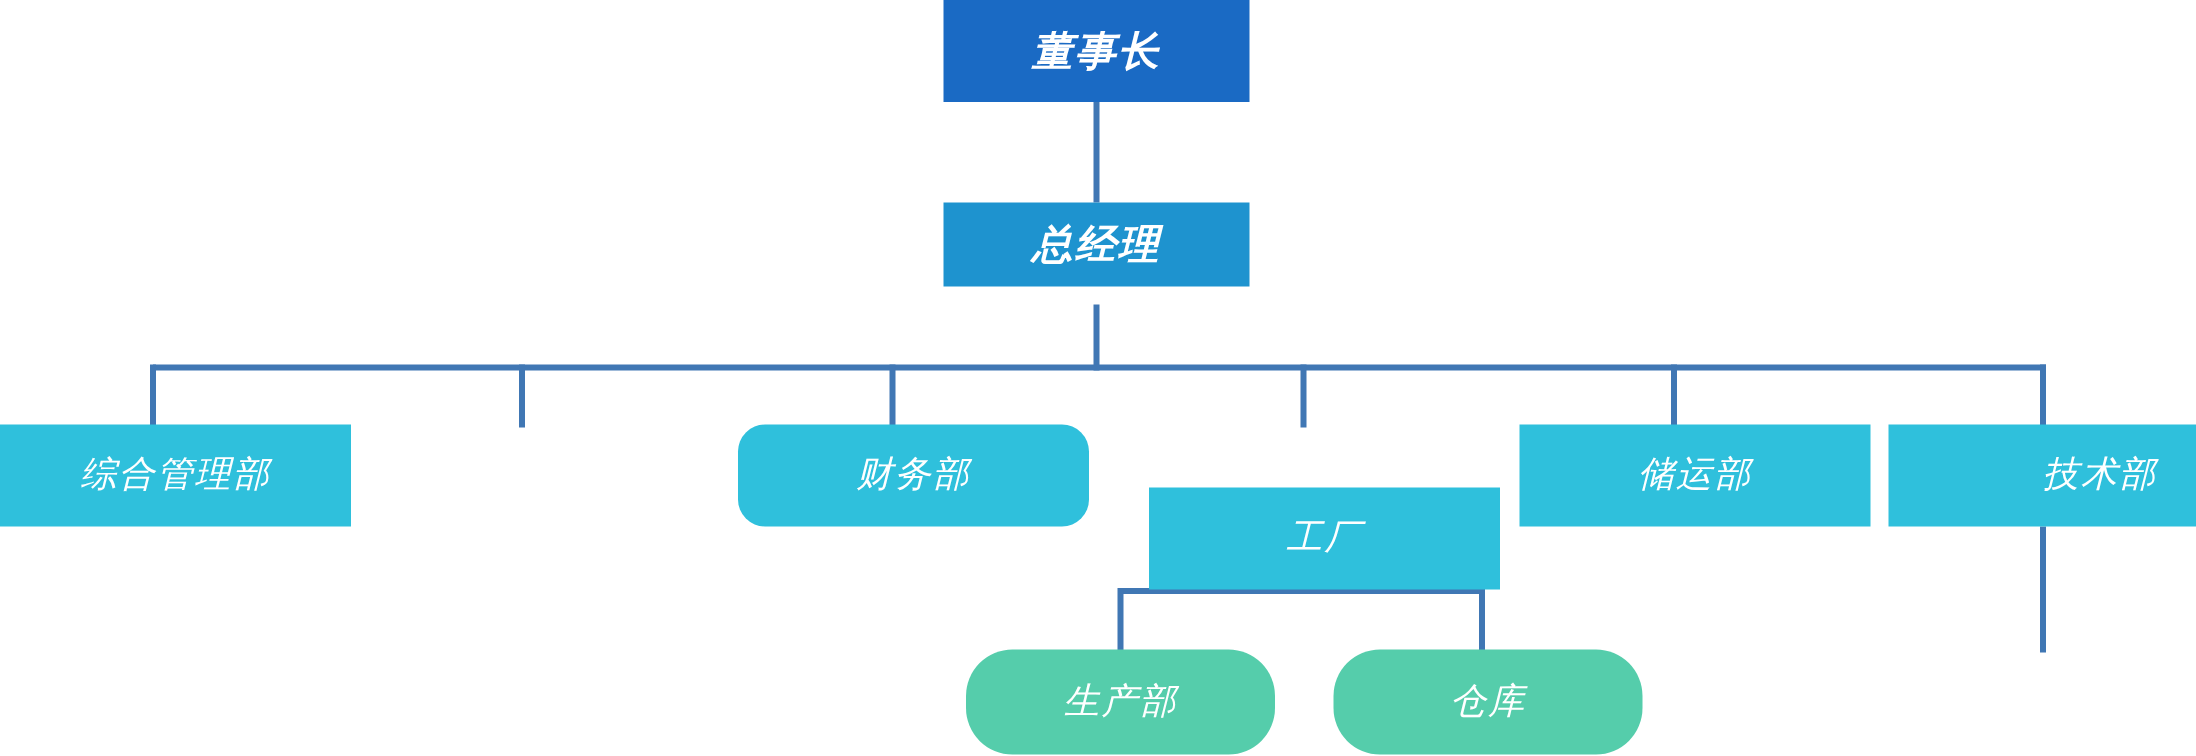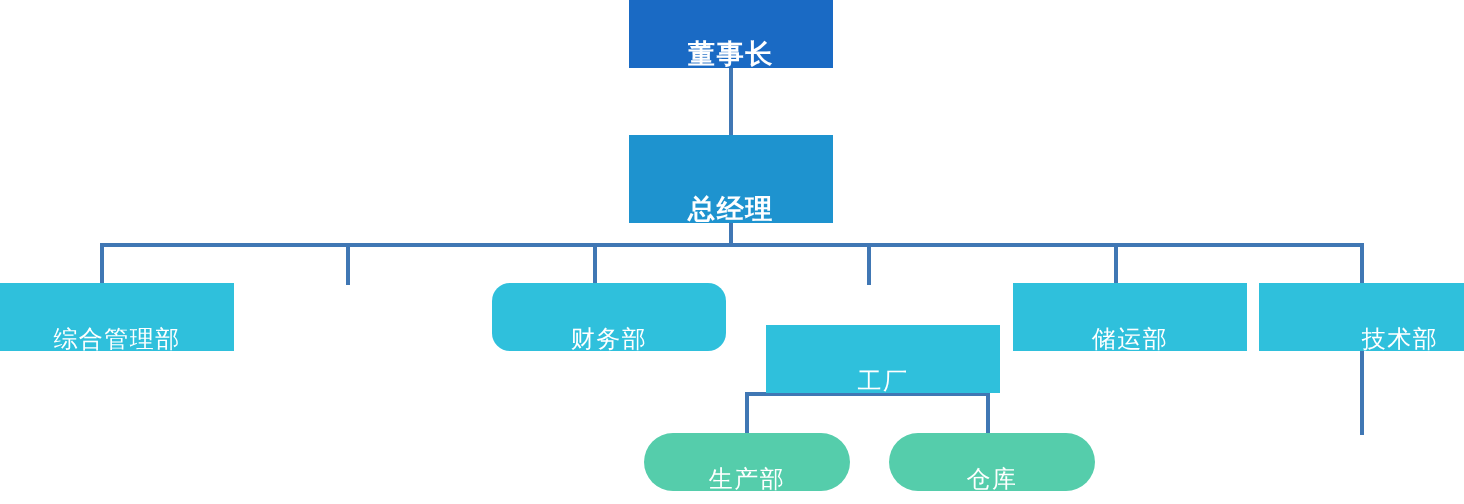--- a/index.html
+++ b/index.html
@@ -13,25 +13,26 @@
   #org-chart {
     position: relative;
     width: 1464px;
     height: 504px;
     background: #ffffff;
     overflow: hidden;
   }
   .node {
     position: absolute;
     display: flex;
-    align-items: flex-end;
+    align-items: center;
     justify-content: center;
     color: #ffffff;
     box-sizing: border-box;
     user-select: none;
+    font-style: italic;
   }
   .node .node-label {
     display: block;
     letter-spacing: 0.06em;
     line-height: 1;
     white-space: nowrap;
   }
   
   .level-1 {
     left: 629px;
@@ -42,21 +43,21 @@
   }
   .level-1 .node-label {
     font-size: 27px;
     font-weight: bold;
   }
   
   .level-2 {
     left: 629px;
     top: 135px;
     width: 204px;
-    height: 88px;
+    height: 56px;
     background: #1e93cf;
   }
   .level-2 .node-label {
     font-size: 27px;
     font-weight: bold;
   }
   
   .level-3 {
     top: 283px;
     width: 234px;
@@ -64,21 +65,21 @@
     background: #2fc0dc;
   }
   .level-3 .node-label {
     font-size: 24px;
     font-weight: normal;
   }
   
   .level-4 {
     top: 433px;
     width: 206px;
-    height: 58px;
+    height: 70px;
     background: #55cdab;
     border-radius: 31px;
   }
   .level-4 .node-label {
     font-size: 24px;
     font-weight: normal;
   }
   
   .conn {
     position: absolute;

